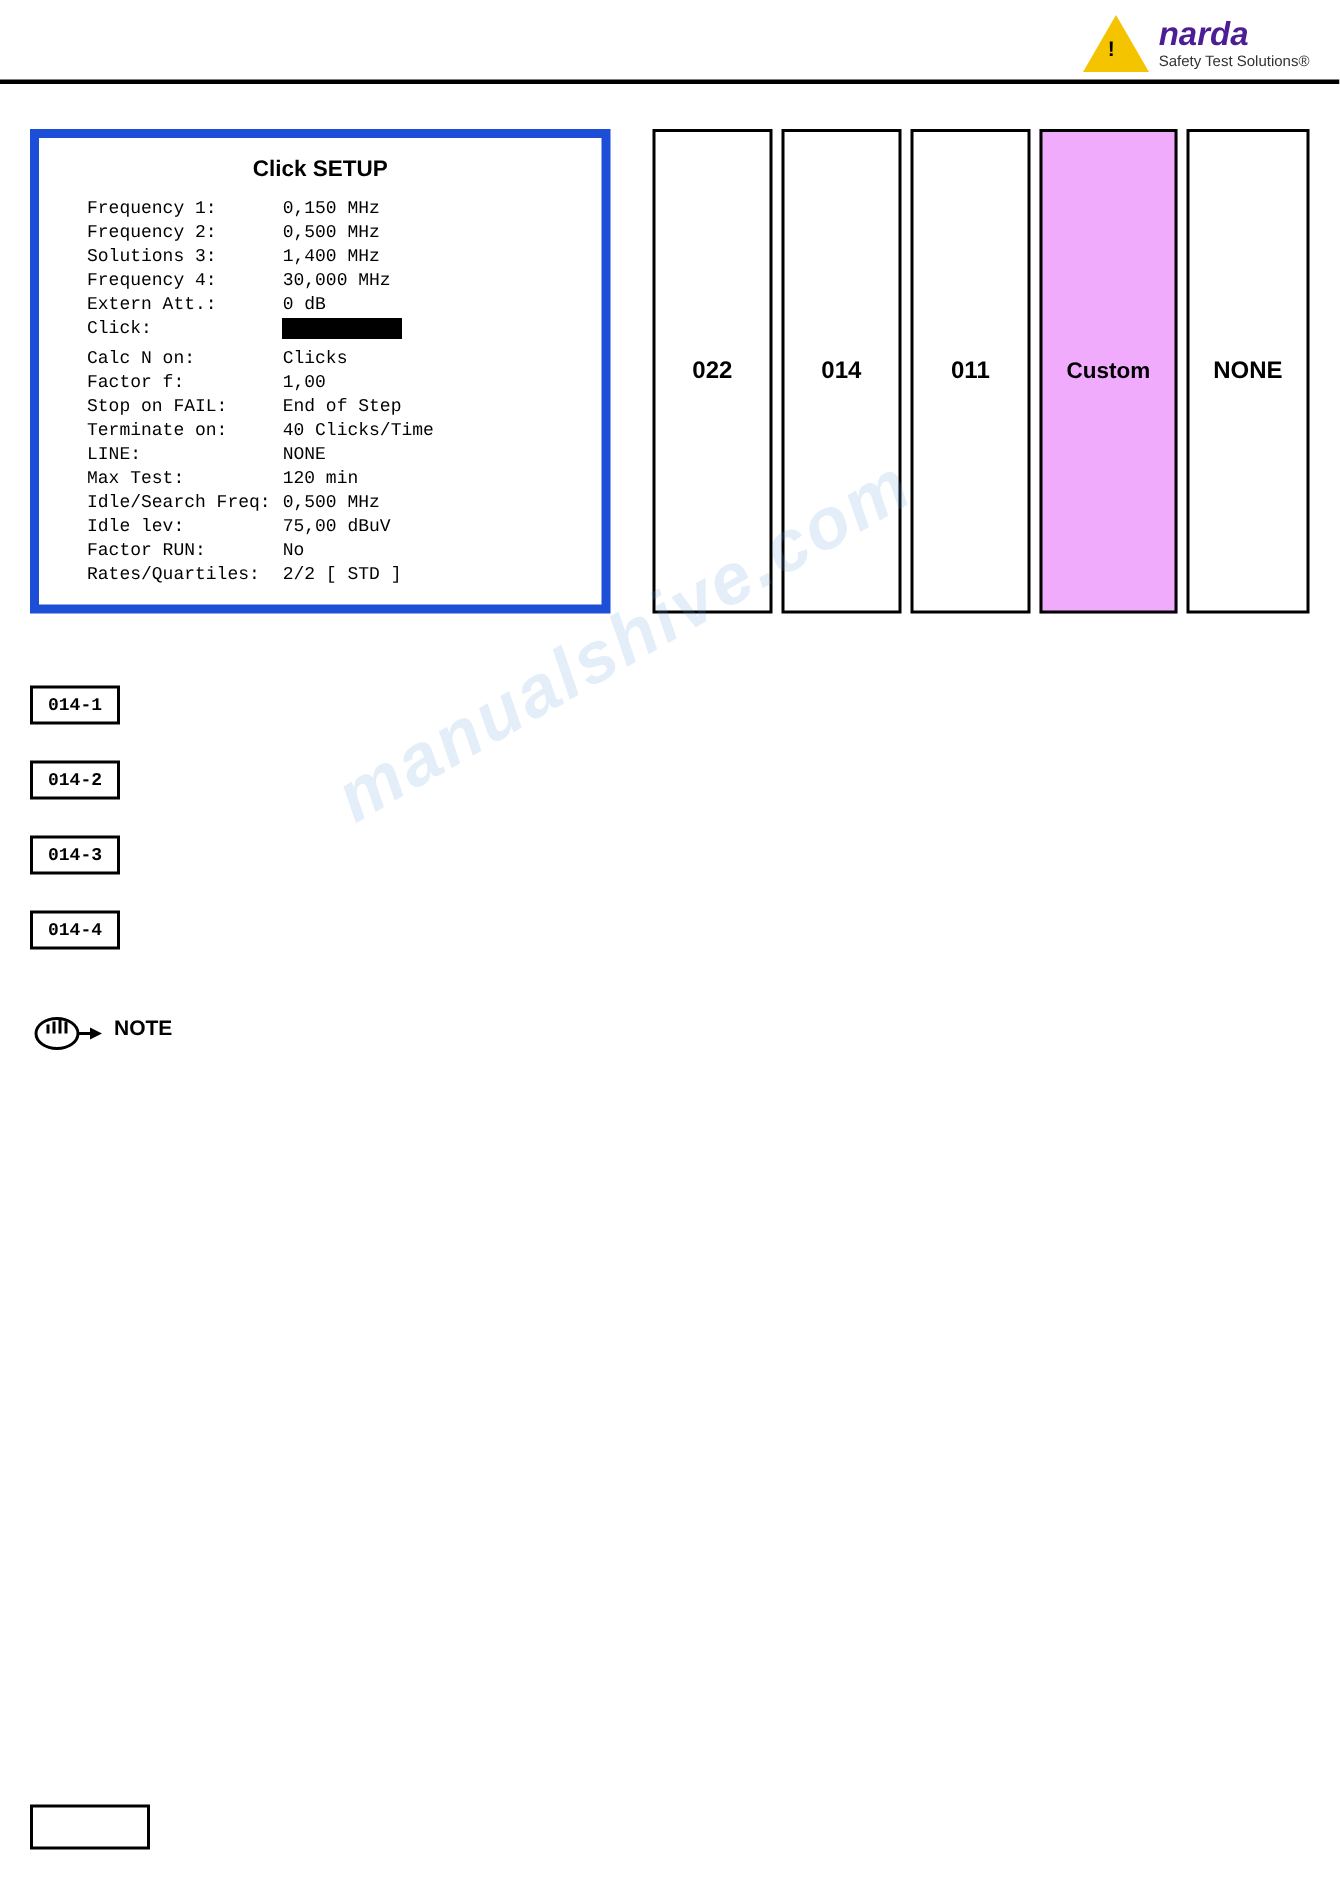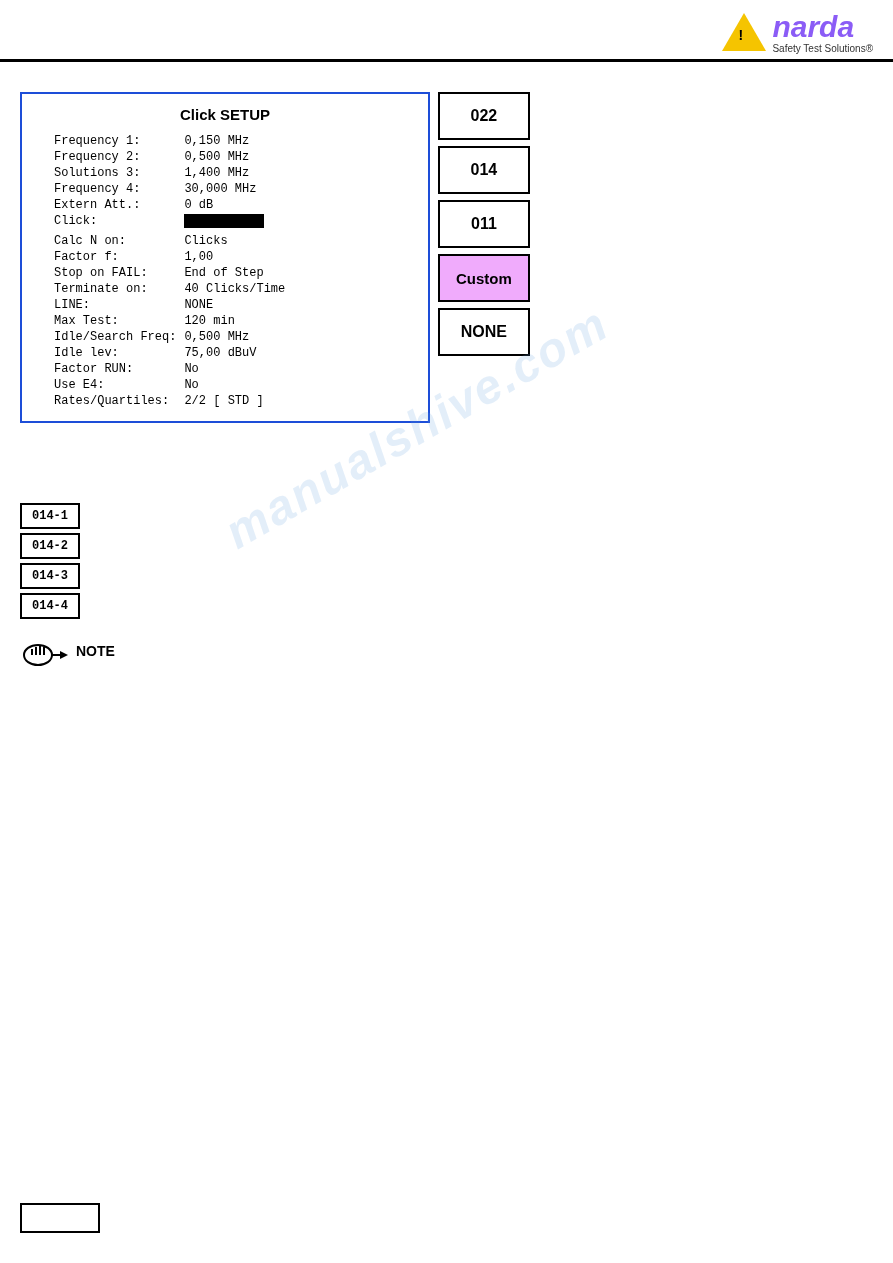--- a/index.html
+++ b/index.html
@@ -41,23 +41,23 @@
       font-weight: bold;
       font-size: 14px;
       color: #000;
     }
     .logo-text-area {
       display: flex;
       flex-direction: column;
       line-height: 1.1;
     }
     .logo-narda {
-      font-size: 30px;
-      font-weight: bold;
-      color: #8b5cf6;
+      font-size: 22px;
+      font-weight: bold;
+      color: #4c1d95;
       font-style: italic;
     }
     .logo-subtitle {
       font-size: 10px;
       color: #333;
     }
 
     
     .main-content {
       padding: 20px 20px 20px 20px;
@@ -68,21 +68,21 @@
     
     .setup-section {
       display: flex;
       flex-direction: row;
       gap: 8px;
       margin-top: 10px;
     }
 
     
     .setup-panel {
-      border: 2px solid #1d4ed8;
+      border: 6px solid #1d4ed8;
       padding: 12px 16px;
       width: 410px;
       min-height: 310px;
       background: #fff;
     }
     .setup-title {
       text-align: center;
       font-weight: bold;
       font-size: 15px;
       margin-bottom: 10px;
@@ -107,23 +107,23 @@
       background: #000;
       color: #000;
       display: inline-block;
       width: 80px;
       height: 14px;
     }
 
     
     .side-buttons {
       display: flex;
-      flex-direction: column;
+      flex-direction: row;
       gap: 6px;
-      margin-left: 0;
+      margin-left: 20px;
     }
     .side-btn {
       border: 2px solid #000;
       background: #fff;
       font-weight: bold;
       font-size: 16px;
       text-align: center;
       padding: 10px 16px;
       min-width: 80px;
       min-height: 48px;
@@ -149,24 +149,24 @@
       pointer-events: none;
       white-space: nowrap;
       font-style: italic;
       font-weight: bold;
       z-index: 100;
       letter-spacing: 2px;
     }
 
     
     .note-section {
-      margin-top: 80px;
+      margin-top: 48px;
       display: flex;
       flex-direction: column;
-      gap: 4px;
+      gap: 24px;
     }
     .numbered-btn {
       border: 2px solid #000;
       background: #fff;
       font-size: 12px;
       font-weight: bold;
       padding: 4px 10px;
       display: inline-block;
       width: 60px;
       text-align: center;
@@ -272,24 +272,20 @@
             </tr>
             <tr>
               <td>Idle lev:</td>
               <td>75,00 dBuV</td>
             </tr>
             <tr>
               <td>Factor RUN:</td>
               <td>No</td>
             </tr>
             <tr>
-              <td>Use E4:</td>
-              <td>No</td>
-            </tr>
-            <tr>
               <td>Rates/Quartiles:</td>
               <td>2/2 [ STD ]</td>
             </tr>
           </tbody>
       </table>
     </div>
 
     <div class="side-buttons">
       <div class="side-btn">022</div>
       <div class="side-btn">014</div>

